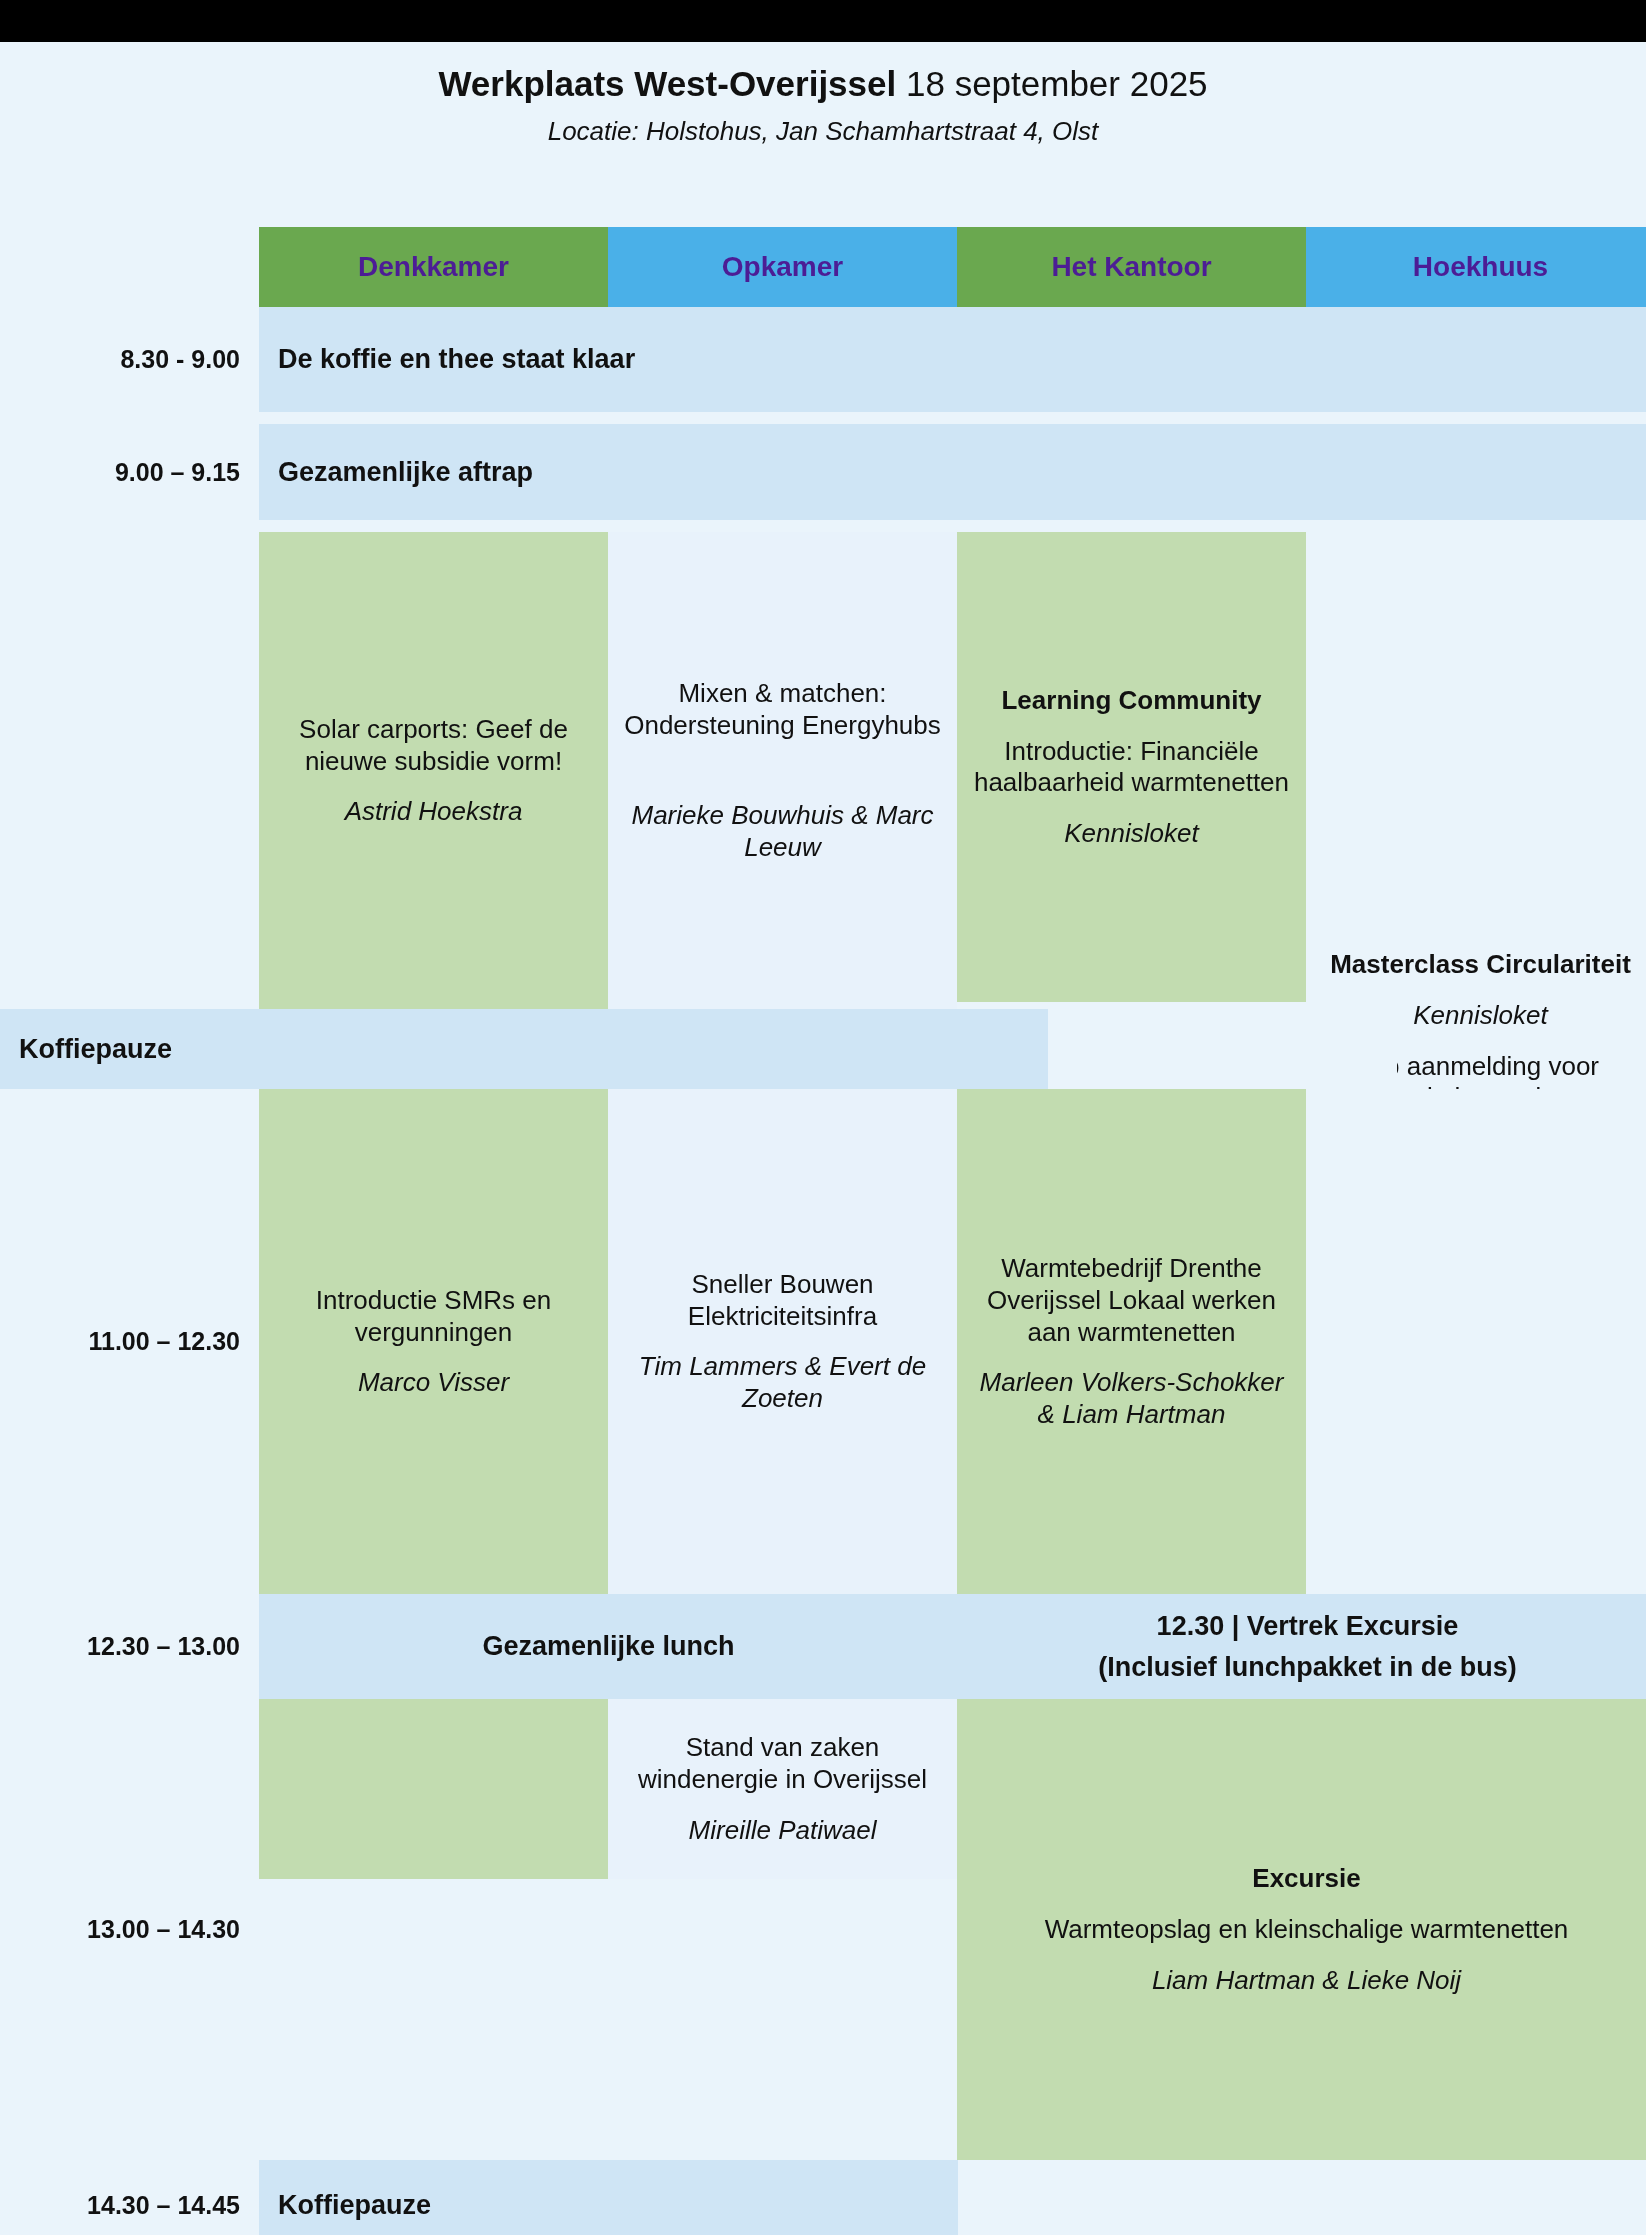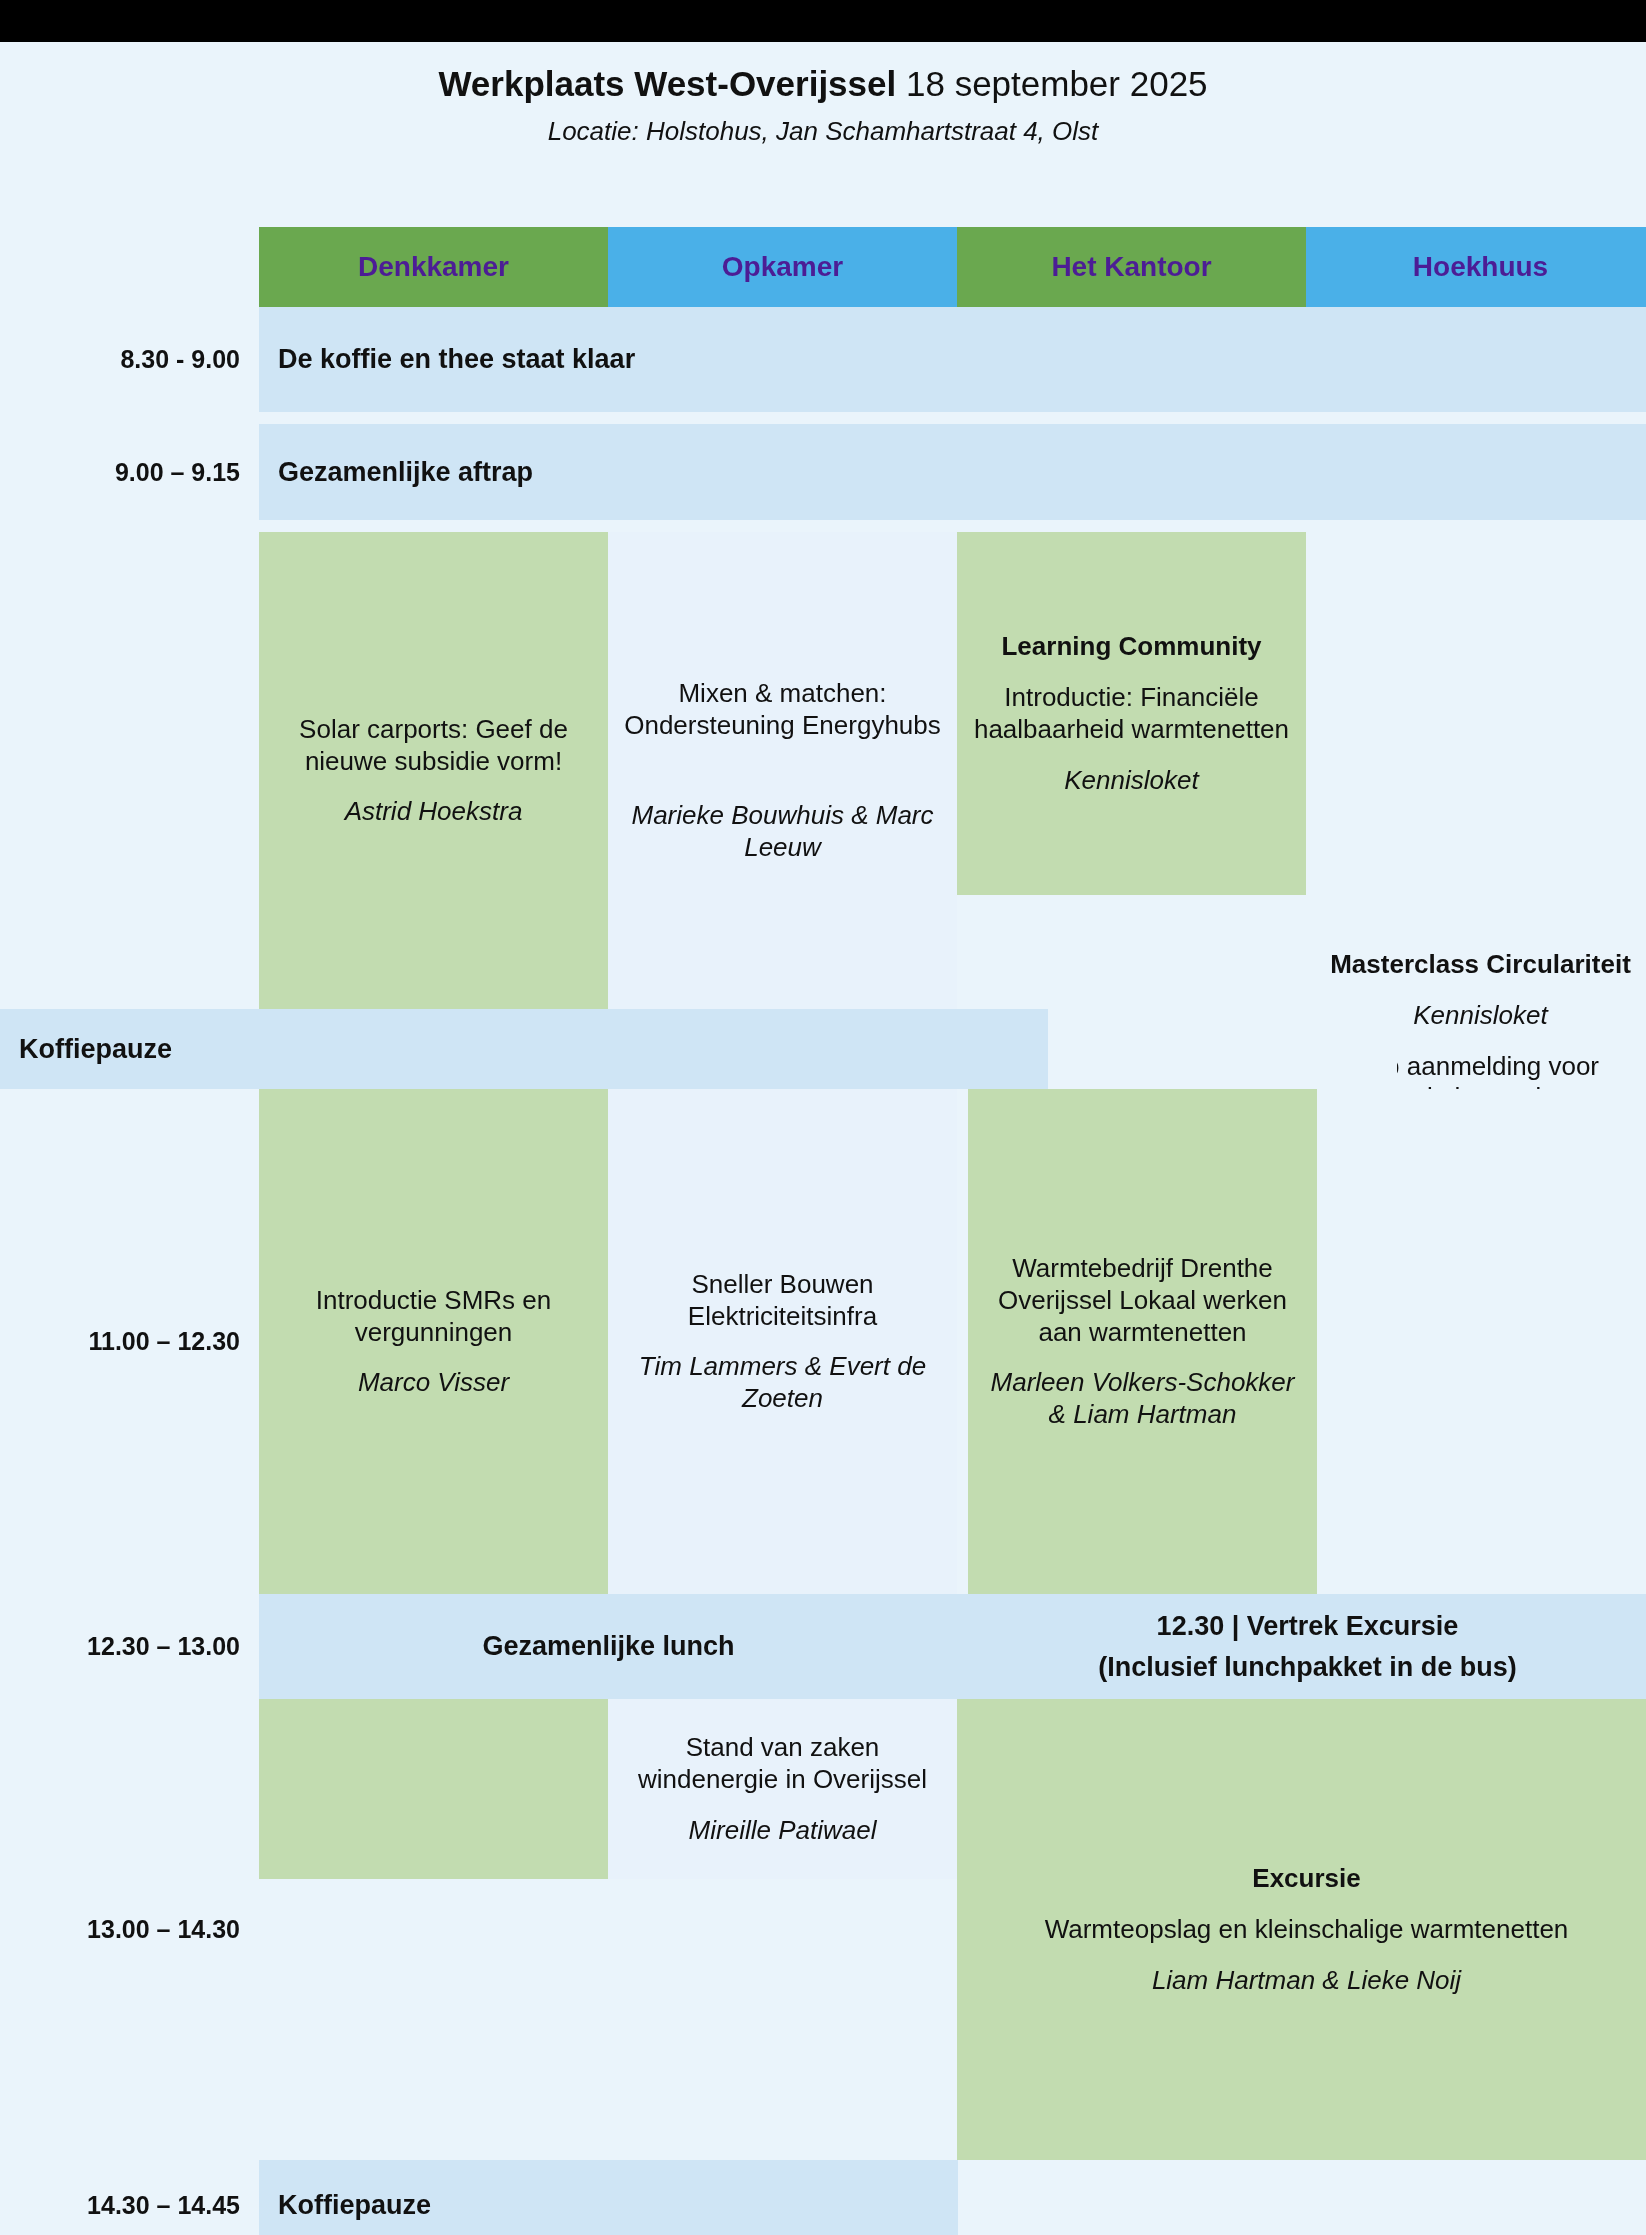--- a/index.html
+++ b/index.html
@@ -186,21 +186,21 @@
       <div class="timecol">9.15 – 10.45</div>
       <div class="cols">
         <div class="col cell green" style="height:477px;">
           <div class="p">Solar carports: Geef de nieuwe subsidie vorm!</div>
           <div class="p it">Astrid Hoekstra</div>
         </div>
         <div class="col cell lightblue" style="height:477px;gap:40px;">
           <div class="p">Mixen &amp; matchen: Ondersteuning Energyhubs</div>
           <div class="p it">Marieke Bouwhuis &amp; Marc Leeuw</div>
         </div>
-        <div class="col cell green" style="height:363px;">
+        <div class="col cell green" style="height:470px;">
           <div class="p bd">Learning Community</div>
           <div class="p">Introductie: Financiële haalbaarheid warmtenetten</div>
           <div class="p it">Kennisloket</div>
         </div>
         <div class="col masterclass" style="height:1062px; align-self:flex-start;">
           <div class="p bd">Masterclass Circulariteit</div>
           <div class="p it">Kennisloket</div>
           <div class="p">(op aanmelding voor starters in het onderwerp, verplicht voor energietrainees)</div>
         </div>
       </div>
@@ -224,21 +224,21 @@
       <div class="timecol">11.00 – 12.30</div>
       <div class="cols">
         <div class="col cell green" style="height:505px;">
           <div class="p">Introductie SMRs en vergunningen</div>
           <div class="p it">Marco Visser</div>
         </div>
         <div class="col cell lightblue" style="height:505px;align-items:center;">
           <div class="p">Sneller Bouwen Elektriciteitsinfra</div>
           <div class="p it">Tim Lammers &amp; Evert de Zoeten</div>
         </div>
-        <div class="col cell green" style="height:505px;margin-left:11px;">
+        <div class="col cell green" style="height:505px;">
           <div class="p">Warmtebedrijf Drenthe Overijssel Lokaal werken aan warmtenetten</div>
           <div class="p it">Marleen Volkers-Schokker &amp; Liam Hartman</div>
         </div>
         <div class="col verylight" style="height:505px;"></div>
       </div>
     </div>
 
     <div class="row">
       <div class="timecol" style="height:105px;">12.30 – 13.00</div>
       <div class="cols">

